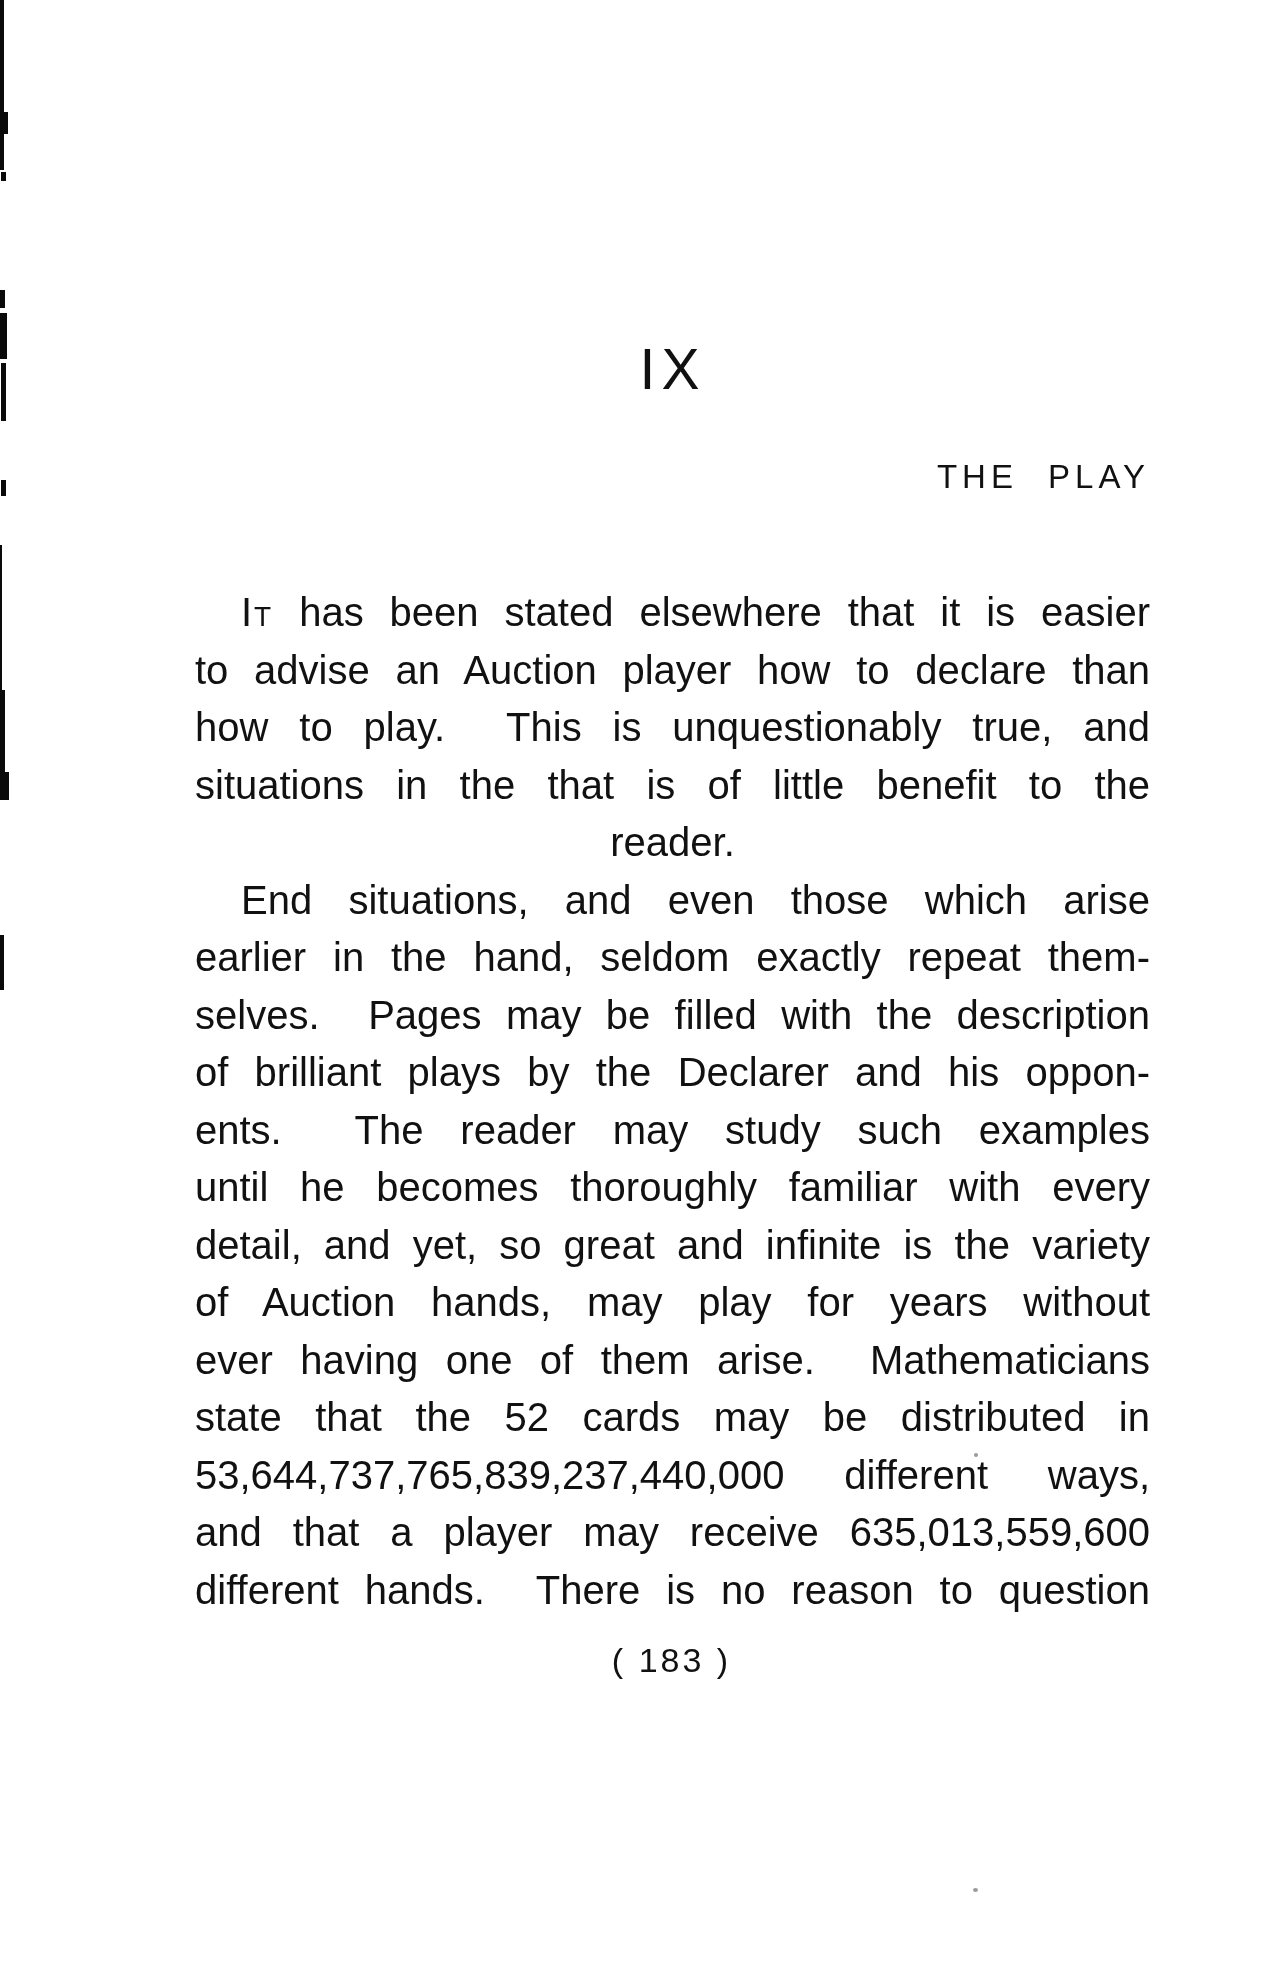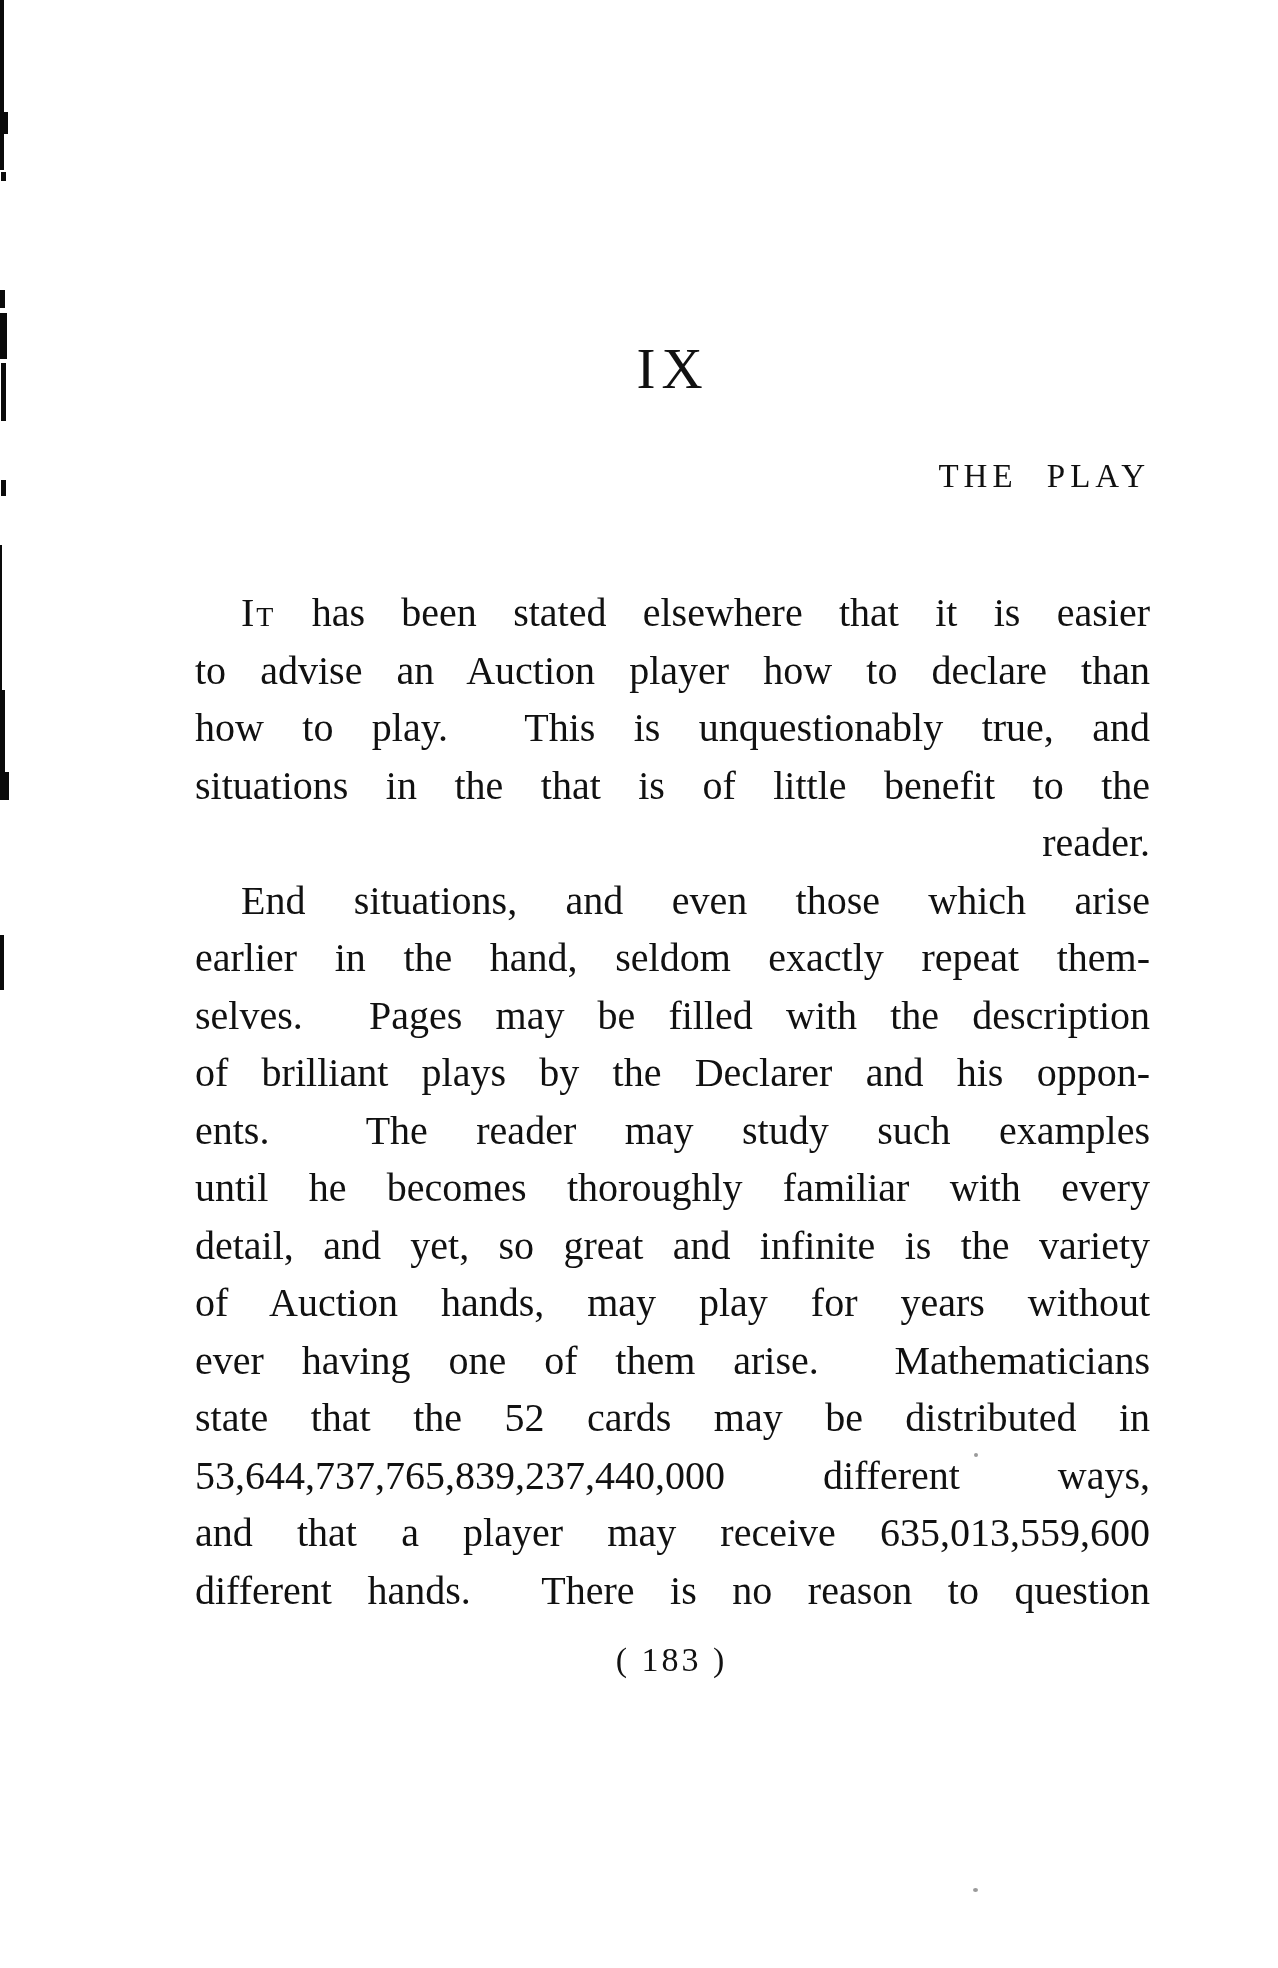--- a/index.html
+++ b/index.html
@@ -1,21 +1,21 @@
 <!DOCTYPE html>
 <html><head>
 <meta charset="utf-8">
 <style>
   html, body { margin: 0; padding: 0; background: #ffffff; }
   .page {
     position: relative;
     width: 1278px;
     height: 1968px;
     background: #ffffff;
-    font-family: Liberation Serif, serif;
+    font-family: Liberation Sans, sans-serif;
     color: #111111;
     overflow: hidden;
   }
   .chapter {
     position: absolute;
     left: 195px; top: 336px; width: 955px;
     text-align: center;
     font-size: 57px;
     letter-spacing: 6px;
     font-weight: 500;
@@ -29,21 +29,21 @@
     word-spacing: 16px;
   }
   .body-text {
     position: absolute;
     left: 195px; top: 552px; width: 955px;
     font-size: 40px;
     line-height: 57.5px;
     white-space: normal;
     margin-top: 32px;
   }
-  .line { text-align: right; }
+  .line { text-align: center; }
   .line.justify { text-align: justify; text-align-last: justify; }
   .line.indent { text-indent: 46px; }
   .sc { font-variant: small-caps; letter-spacing: 2px; }
   .pagenum {
     position: absolute;
     left: 194px; top: 1641px; width: 955px;
     text-align: center;
     font-size: 34px;
     letter-spacing: 3px;
   }

